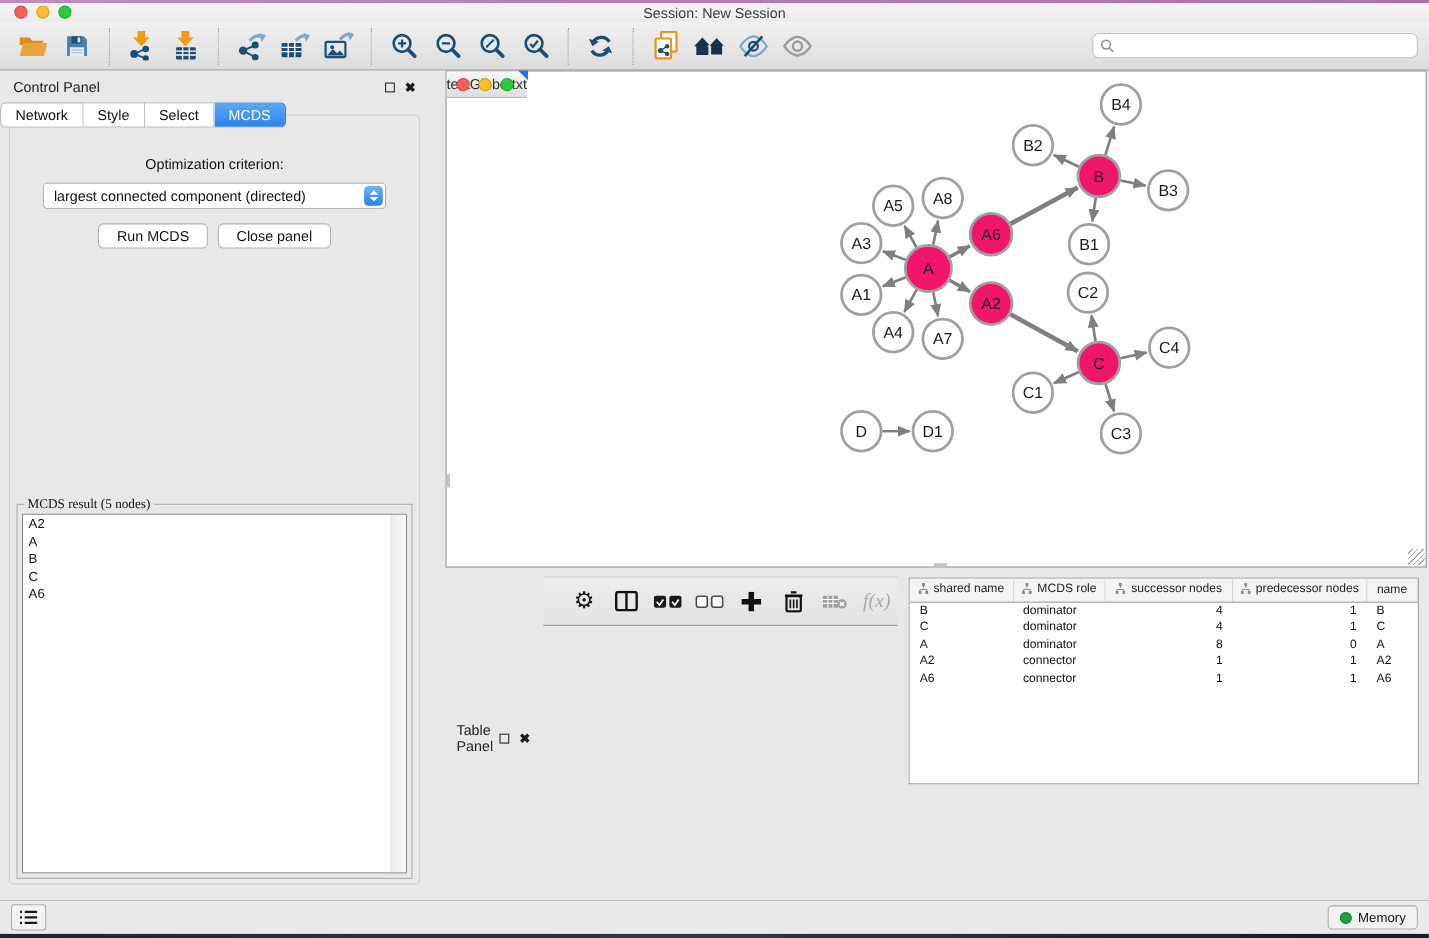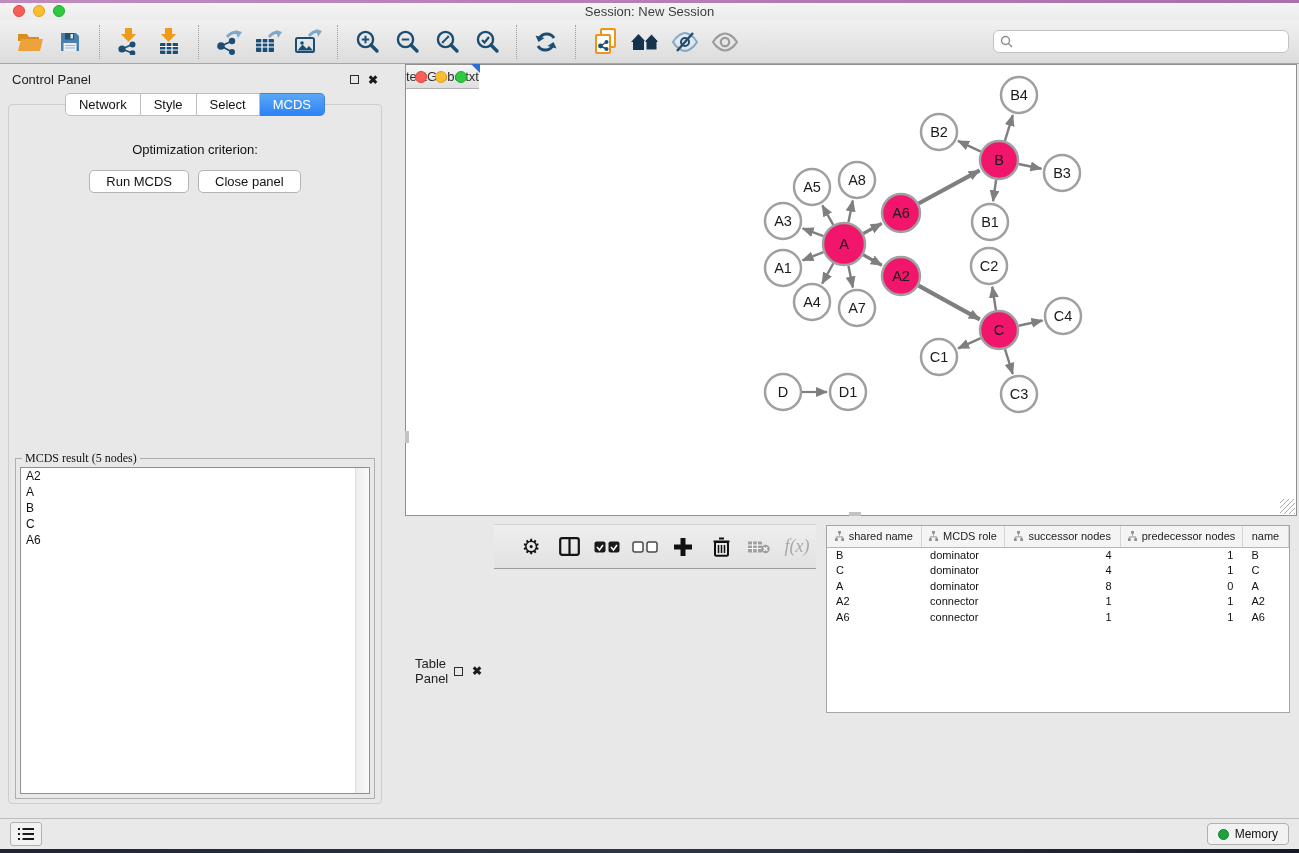--- a/index.html
+++ b/index.html
@@ -30,21 +30,21 @@
   .main { height:754px; display:flex; }
 
   
   .control-panel { width:390px; display:flex; flex-direction:column; }
   .cp-header { display:flex; align-items:center; padding:8px 12px 2px 12px;gap:14px; }
   .panel-title { font-size:13px; color:#222; }
   .panel-btns { margin-left:auto; display:flex; gap:9px; align-items:center; }
   .float-box { width:9px; height:9px; border:1.5px solid #2b2b2b; display:inline-block; }
   .close-x { font-size:12px; font-weight:bold; color:#1a1a1a; line-height:10px; }
 
-  .cp-tabs { display:flex; justify-content:center; position:relative; z-index:2; margin-top:4px; }
+  .cp-tabs { display:flex; position:relative; z-index:2; margin-top:4px; }
   .seg-tab { background:#fff; border:1px solid #bdbdbd; border-left-width:0; padding:3px 13px;
     font-size:13px; color:#111; }
   .seg-tab.first { border-left-width:1px; border-radius:5px 0 0 5px; }
   .seg-tab.last { border-radius:0 5px 5px 0; }
   .seg-tab.active { background:linear-gradient(#5ba8f8,#2c82f3); border-color:#3a84da; color:#fff; }
 
   .cp-content { flex:1; margin:-12px 8px 14px 8px; border:1px solid #cecece; border-radius:4px;
     position:relative; padding-top:12px; background:#e8e8e8; }
   .crit-label { text-align:center; font-size:13px; color:#111; margin-top:25px; }
   .select-box { width:312px; height:24px; margin:9px auto 0; background:#fff; border:1px solid #b5b5b5;
@@ -293,20 +293,27 @@
       </span>
     </div>
     <div class="cp-tabs" id="cp-tabs">
         <div class="seg-tab first">Network</div>
         <div class="seg-tab">Style</div>
         <div class="seg-tab">Select</div>
         <div class="seg-tab active last">MCDS</div>
       </div>
     <div class="cp-content">
       <div class="crit-label">Optimization criterion:</div>
+      <div class="select-box">
+        <span>largest connected component (directed)</span>
+        <span class="stepper">
+          <span class="tri-up"></span>
+            <span class="tri-dn"></span>
+        </span>
+      </div>
       <div class="cp-buttons">
         <button class="aq-btn">Run MCDS</button>
         <button class="aq-btn">Close panel</button>
       </div>
       <div class="fieldset">
         <span class="fieldset-legend">MCDS result (5 nodes)</span>
         <div class="listbox">
           <div id="mcds-items">
               <div class="list-item">A2</div>
               <div class="list-item">A</div>

